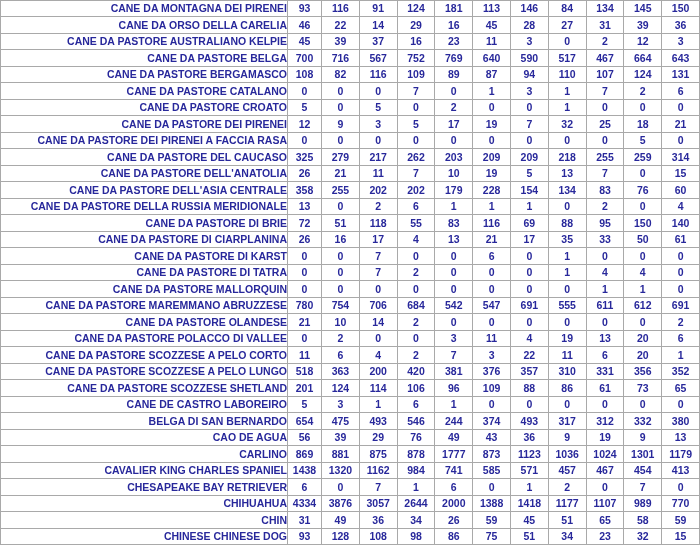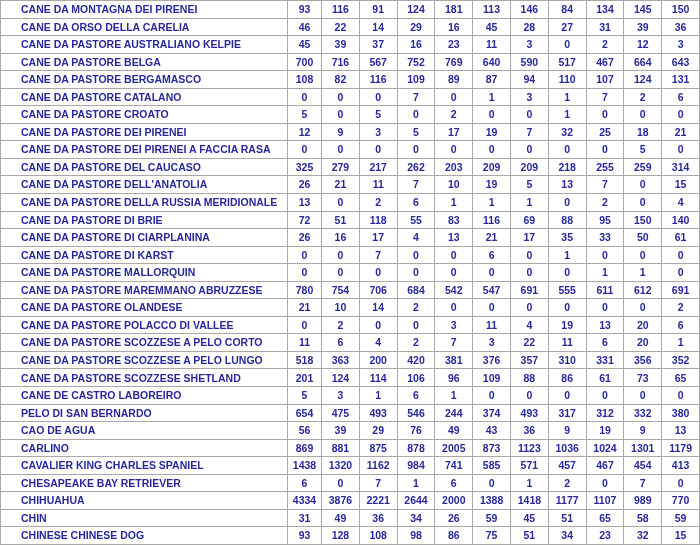--- a/index.html
+++ b/index.html
@@ -23,22 +23,22 @@
   }
   table.breeds td {
     border: 1px solid #A9A9A9;
     padding: 0;
     white-space: nowrap;
     overflow: hidden;
     vertical-align: middle;
     line-height: 1;
   }
   table.breeds td.name {
-    text-align: left;
-    padding-left: 20px;
+    text-align: right;
+    padding-left: 0;
     letter-spacing: 0px;
   }
   table.breeds td.val {
     text-align: center;
   }
 </style>
 </head>
 <body>
 
 <table class="breeds">
@@ -205,20 +205,34 @@
         <td class="val">7</td>
         <td class="val">10</td>
         <td class="val">19</td>
         <td class="val">5</td>
         <td class="val">13</td>
         <td class="val">7</td>
         <td class="val">0</td>
         <td class="val">15</td>
       </tr>
       <tr>
+        <td class="name">CANE DA PASTORE DELL'ASIA CENTRALE</td>
+        <td class="val">358</td>
+        <td class="val">255</td>
+        <td class="val">202</td>
+        <td class="val">202</td>
+        <td class="val">179</td>
+        <td class="val">228</td>
+        <td class="val">154</td>
+        <td class="val">134</td>
+        <td class="val">83</td>
+        <td class="val">76</td>
+        <td class="val">60</td>
+      </tr>
+      <tr>
         <td class="name">CANE DA PASTORE DELLA RUSSIA MERIDIONALE</td>
         <td class="val">13</td>
         <td class="val">0</td>
         <td class="val">2</td>
         <td class="val">6</td>
         <td class="val">1</td>
         <td class="val">1</td>
         <td class="val">1</td>
         <td class="val">0</td>
         <td class="val">2</td>
@@ -261,20 +275,34 @@
         <td class="val">0</td>
         <td class="val">0</td>
         <td class="val">6</td>
         <td class="val">0</td>
         <td class="val">1</td>
         <td class="val">0</td>
         <td class="val">0</td>
         <td class="val">0</td>
       </tr>
       <tr>
+        <td class="name">CANE DA PASTORE DI TATRA</td>
+        <td class="val">0</td>
+        <td class="val">0</td>
+        <td class="val">7</td>
+        <td class="val">2</td>
+        <td class="val">0</td>
+        <td class="val">0</td>
+        <td class="val">0</td>
+        <td class="val">1</td>
+        <td class="val">4</td>
+        <td class="val">4</td>
+        <td class="val">0</td>
+      </tr>
+      <tr>
         <td class="name">CANE DA PASTORE MALLORQUIN</td>
         <td class="val">0</td>
         <td class="val">0</td>
         <td class="val">0</td>
         <td class="val">0</td>
         <td class="val">0</td>
         <td class="val">0</td>
         <td class="val">0</td>
         <td class="val">0</td>
         <td class="val">1</td>
@@ -373,21 +401,21 @@
         <td class="val">6</td>
         <td class="val">1</td>
         <td class="val">0</td>
         <td class="val">0</td>
         <td class="val">0</td>
         <td class="val">0</td>
         <td class="val">0</td>
         <td class="val">0</td>
       </tr>
       <tr>
-        <td class="name">PELO DI SAN BERNARDO</td>
+        <td class="name">BELGA DI SAN BERNARDO</td>
         <td class="val">654</td>
         <td class="val">475</td>
         <td class="val">493</td>
         <td class="val">546</td>
         <td class="val">244</td>
         <td class="val">374</td>
         <td class="val">493</td>
         <td class="val">317</td>
         <td class="val">312</td>
         <td class="val">332</td>
@@ -406,21 +434,21 @@
         <td class="val">19</td>
         <td class="val">9</td>
         <td class="val">13</td>
       </tr>
       <tr>
         <td class="name">CARLINO</td>
         <td class="val">869</td>
         <td class="val">881</td>
         <td class="val">875</td>
         <td class="val">878</td>
-        <td class="val">2005</td>
+        <td class="val">1777</td>
         <td class="val">873</td>
         <td class="val">1123</td>
         <td class="val">1036</td>
         <td class="val">1024</td>
         <td class="val">1301</td>
         <td class="val">1179</td>
       </tr>
       <tr>
         <td class="name">CAVALIER KING CHARLES SPANIEL</td>
         <td class="val">1438</td>
@@ -446,21 +474,21 @@
         <td class="val">1</td>
         <td class="val">2</td>
         <td class="val">0</td>
         <td class="val">7</td>
         <td class="val">0</td>
       </tr>
       <tr>
         <td class="name">CHIHUAHUA</td>
         <td class="val">4334</td>
         <td class="val">3876</td>
-        <td class="val">2221</td>
+        <td class="val">3057</td>
         <td class="val">2644</td>
         <td class="val">2000</td>
         <td class="val">1388</td>
         <td class="val">1418</td>
         <td class="val">1177</td>
         <td class="val">1107</td>
         <td class="val">989</td>
         <td class="val">770</td>
       </tr>
       <tr>

